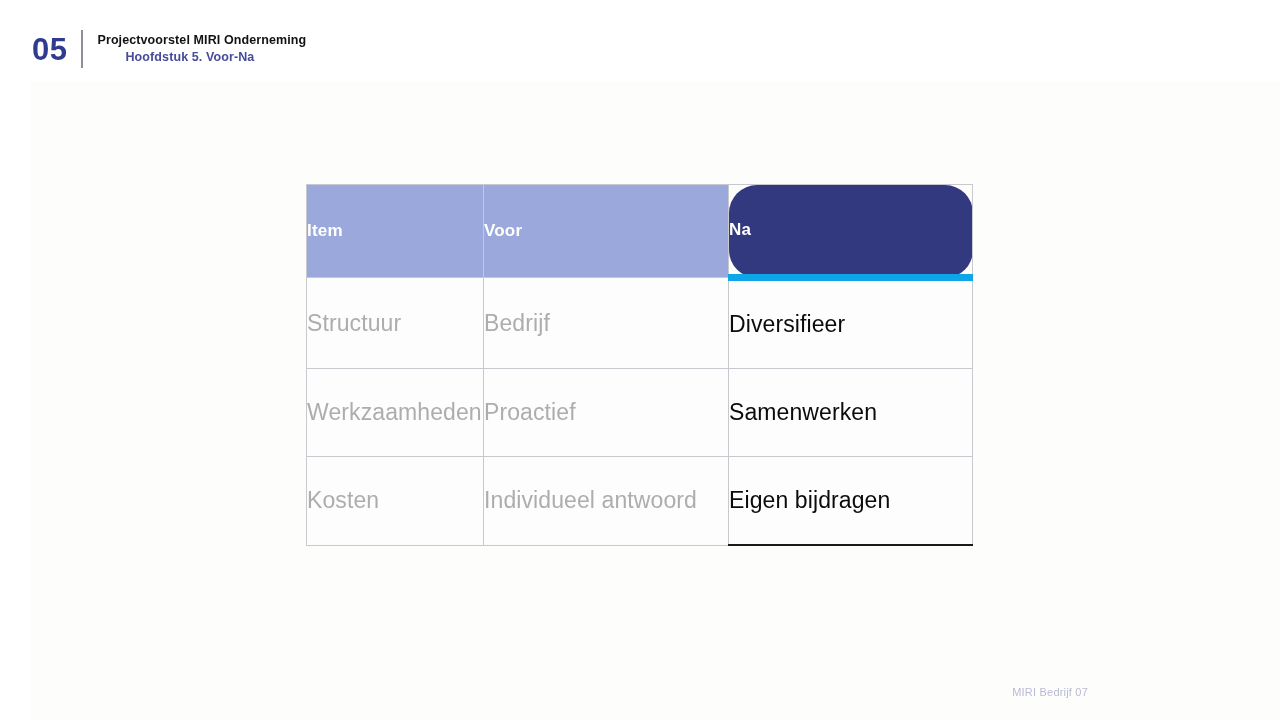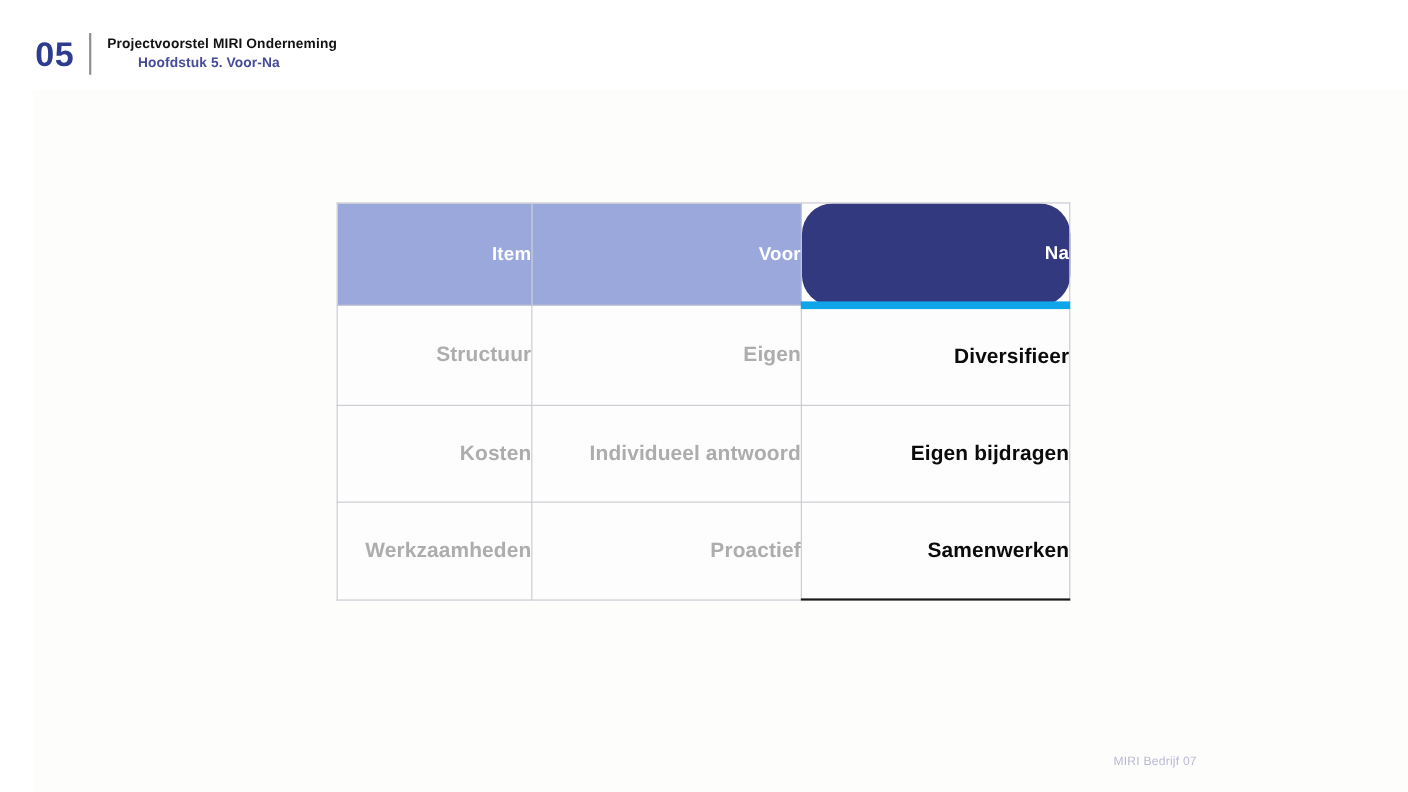--- a/index.html
+++ b/index.html
@@ -85,21 +85,21 @@
     border-collapse: collapse;
     table-layout: fixed;
   }
   .compare-table col.col-item  { width: 177px; }
   .compare-table col.col-voor  { width: 245px; }
   .compare-table col.col-na    { width: 244px; }
 
   .compare-table th,
   .compare-table td {
     padding: 0;
-    text-align: right;
+    text-align: left;
     vertical-align: middle;
     border: 1px solid #c8c8cf;
     margin-left: 34px;
   }
 
   
   .compare-table thead th {
     height: 89px;
     font-size: 17px;
     font-weight: 700;
@@ -114,22 +114,22 @@
     border-left: 1px solid #1d1f33;
     border-right: 1px solid #1d1f33;
     border-top: 1px solid #1d1f33;
     border-radius: 28px;
   }
 
   
   .compare-table tbody td {
     height: 87px;
     background: #fdfdfd;
-    font-size: 19px;
-    font-weight: 700;
+    font-size: 23px;
+    font-weight: 400;
     letter-spacing: 0.1px;
   }
   .cell-item, .cell-voor {
     color: #adadad;
   }
   .cell-na {
     color: #0b0b0b;
     border-left: 1px solid #55566f;
     border-right: 1px solid #55566f;
     border-bottom: 1px solid #6d6f88;
@@ -178,31 +178,31 @@
     <thead>
       <tr>
         <th class="th-item">Item</th>
         <th class="th-voor">Voor</th>
         <th class="th-na">Na</th>
       </tr>
     </thead>
     <tbody>
       <tr>
         <td class="cell-item">Structuur</td>
-        <td class="cell-voor">Eigen</td>
+        <td class="cell-voor">Bedrijf</td>
         <td class="cell-na">Diversifieer</td>
+      </tr>
+      <tr>
+        <td class="cell-item">Werkzaamheden</td>
+        <td class="cell-voor">Proactief</td>
+        <td class="cell-na">Samenwerken</td>
       </tr>
       <tr>
         <td class="cell-item">Kosten</td>
         <td class="cell-voor">Individueel antwoord</td>
         <td class="cell-na">Eigen bijdragen</td>
       </tr>
-      <tr>
-        <td class="cell-item">Werkzaamheden</td>
-        <td class="cell-voor">Proactief</td>
-        <td class="cell-na">Samenwerken</td>
-      </tr>
     </tbody>
   </table>
 
   <div class="footer-label">MIRI Bedrijf 07</div>
 
 </div>
 
 </body></html>

